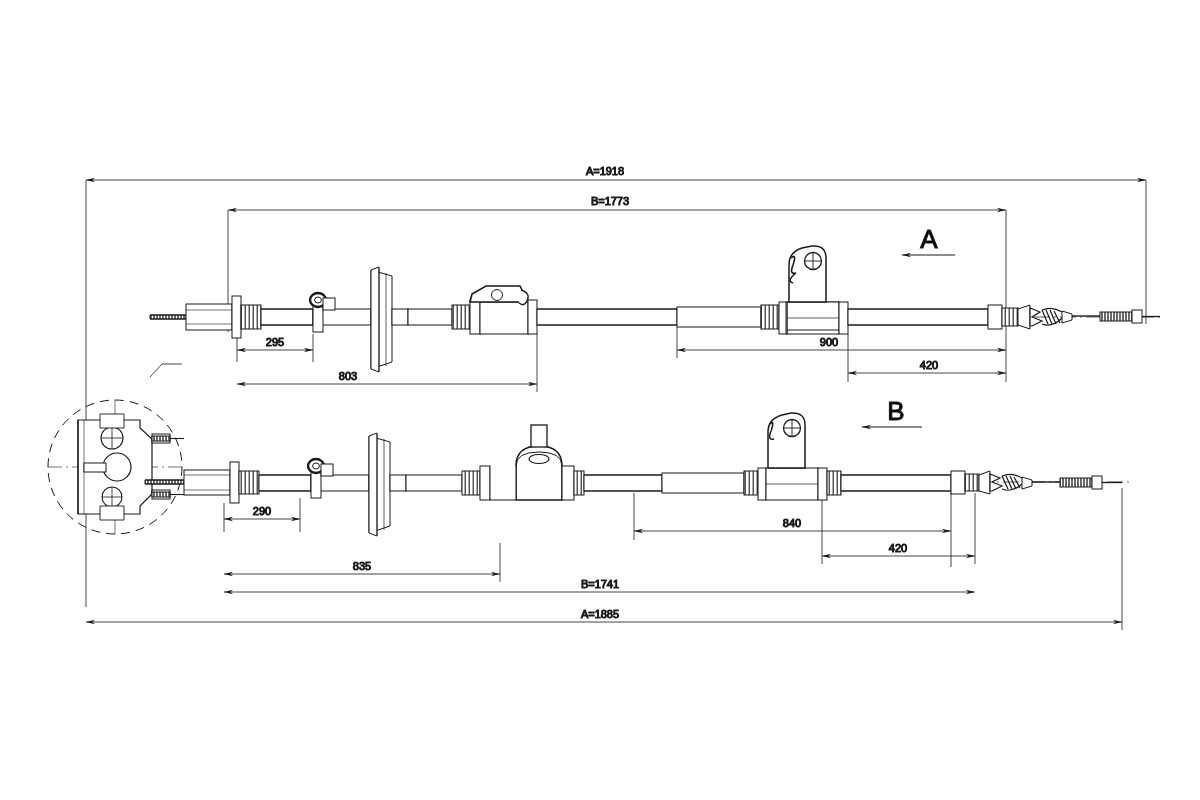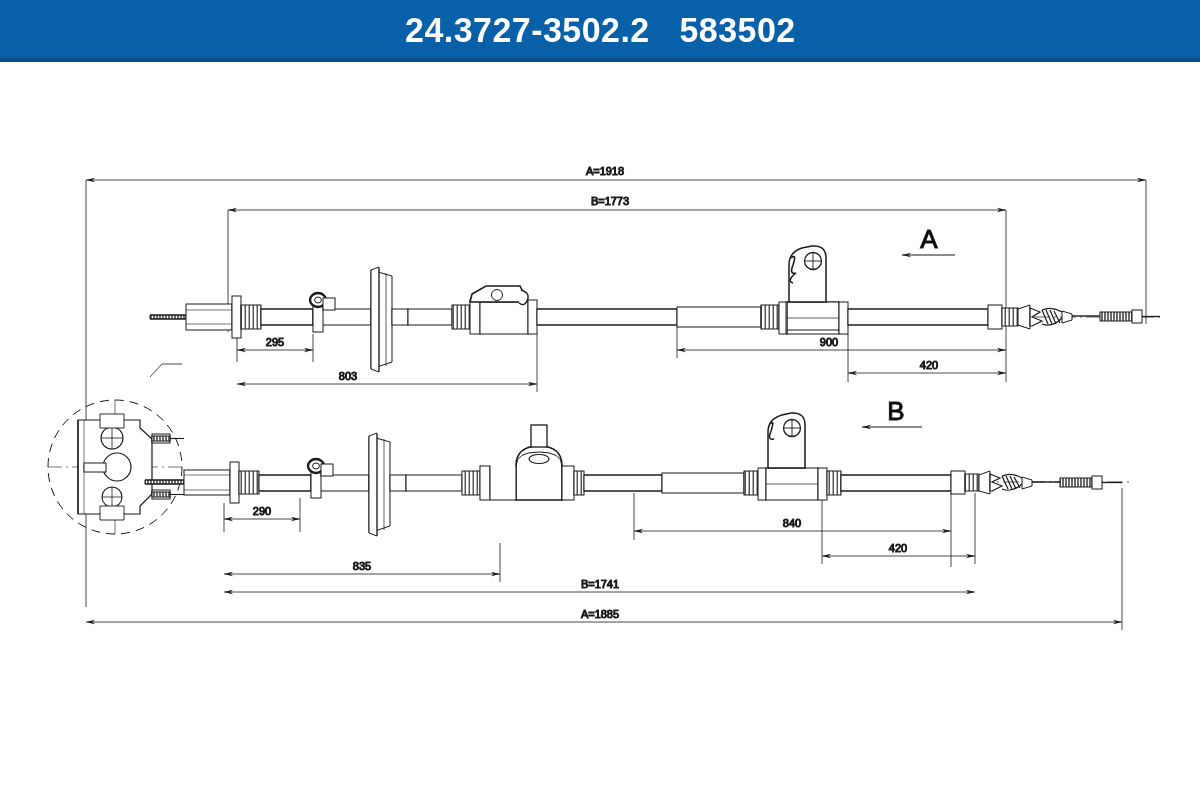--- a/index.html
+++ b/index.html
@@ -52,23 +52,20 @@
     font-family: "Liberation Sans", sans-serif;
     font-size: 26px;
     fill: #000000;
   }
 </style>
 </head>
 <body>
 
 <div id="page">
 
-  <div id="header-bar">
-    <div id="header-title">24.3727-3502.2   583502</div>
-  </div>
 
   <div id="drawing-canvas">
   <svg id="drawing-svg" width="1200" height="738" viewBox="0 0 1200 738" xmlns="http://www.w3.org/2000/svg">
 
     <defs>
       <marker id="arrL" markerWidth="10" markerHeight="7" refX="9" refY="3.5" orient="auto" markerUnits="userSpaceOnUse">
         <path d="M9,3.5 L0,1.2 L2.6,3.5 L0,5.8 Z" fill="#1a1a1a"></path>
       </marker>
       <marker id="arrR" markerWidth="10" markerHeight="7" refX="1" refY="3.5" orient="auto" markerUnits="userSpaceOnUse">
         <path d="M1,3.5 L10,1.2 L7.4,3.5 L10,5.8 Z" fill="#1a1a1a"></path>

